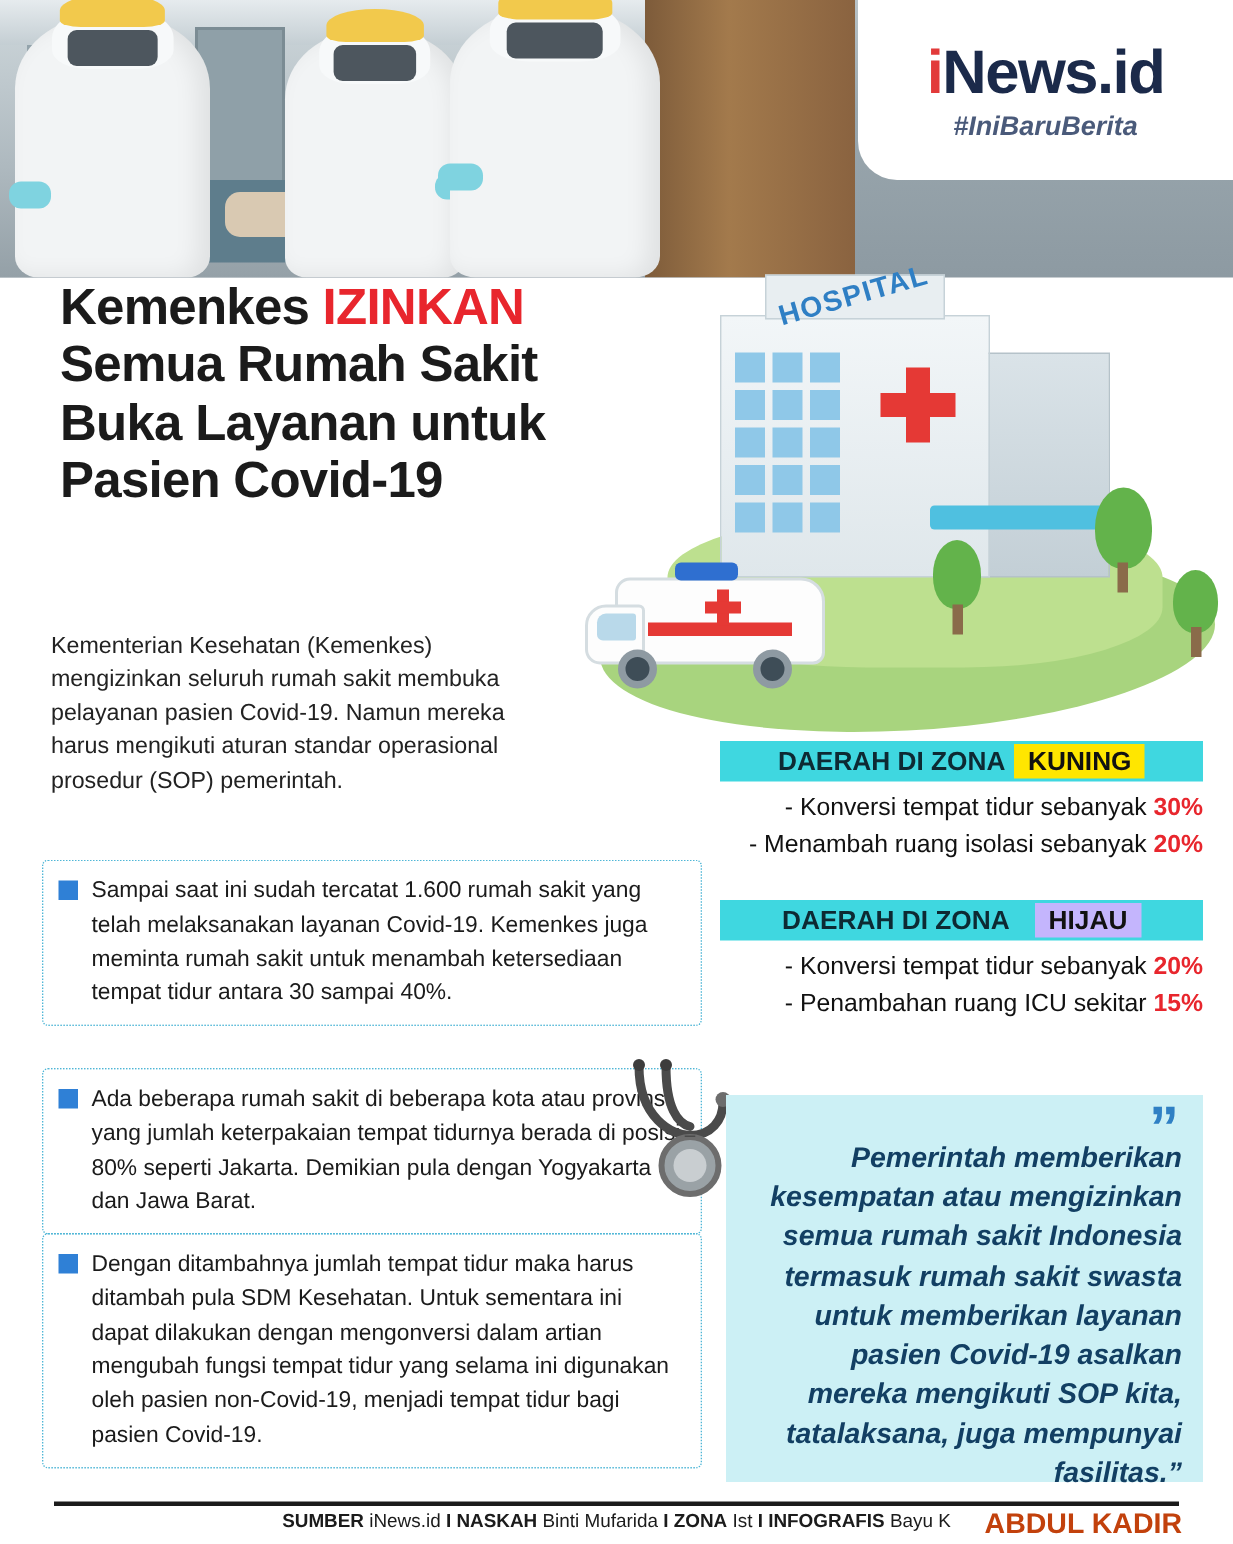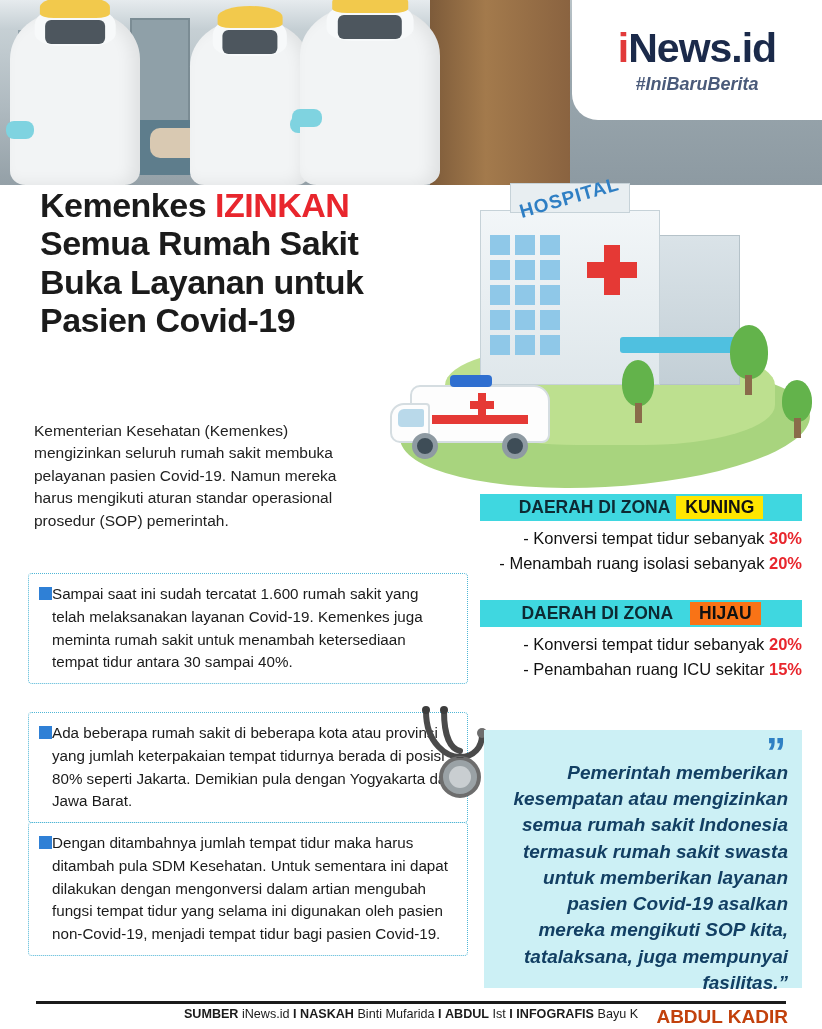--- a/index.html
+++ b/index.html
@@ -178,35 +178,35 @@
 
   
   .zone { position: absolute; left: 480px; width: 322px; }
   .zone-title {
     height: 27px; background: #3fd7e0; color: #0d2a33;
     font-size: 17.5px; font-weight: bold; display: flex;
     align-items: center; justify-content: center; gap: 6px;
   }
   .chip { padding: 1px 9px; color: #111; }
   .chip.kuning { background: #ffe600; }
-  .chip.hijau { background: #f97316; margin-left: 11px; }
+  .chip.hijau { background: #c4b5fd; margin-left: 11px; }
   .zone-lines { padding: 7px 0 0 0; text-align: right; }
   .zone-lines div {
     font-size: 16.5px; color: #111; margin-bottom: 4px; line-height: 1.25;
   }
   .pct { color: #e8262d; font-weight: bold; }
   #zone-kuning { top: 494px; }
   #zone-hijau  { top: 600px; }
 
   
   .bullet-box {
     position: absolute; left: 28px; width: 440px;
     border: 1.5px dotted #4fb6d6; border-radius: 4px;
     padding: 9px 12px 9px 10px;
-    display: flex; 
+    display: flex; gap: 9px;
   }
   .bullet-sq {
     width: 13px; height: 13px; background: #2f80d6; flex: 0 0 13px;
     margin-top: 4px;
   }
   .bullet-text { font-size: 15.2px; line-height: 1.5; color: #1b1b1b; }
   #bullet-1 { top: 573px; }
   #bullet-2 { top: 712px; }
   #bullet-3 { top: 822px; }
 
@@ -399,18 +399,18 @@
 </div>
 
 <div class="footer-rule"></div>
 <div class="footer">
   <b>SUMBER</b>
   <span>iNews.id</span>
   <span class="sep">I</span>
   <b>NASKAH</b>
   <span>Binti Mufarida</span>
   <span class="sep">I</span>
-  <b>ABDUL</b>
+  <b>ZONA</b>
   <span>Ist</span>
   <span class="sep">I</span>
   <b>INFOGRAFIS</b>
   <span>Bayu K</span>
 </div>
 
 </body></html>

